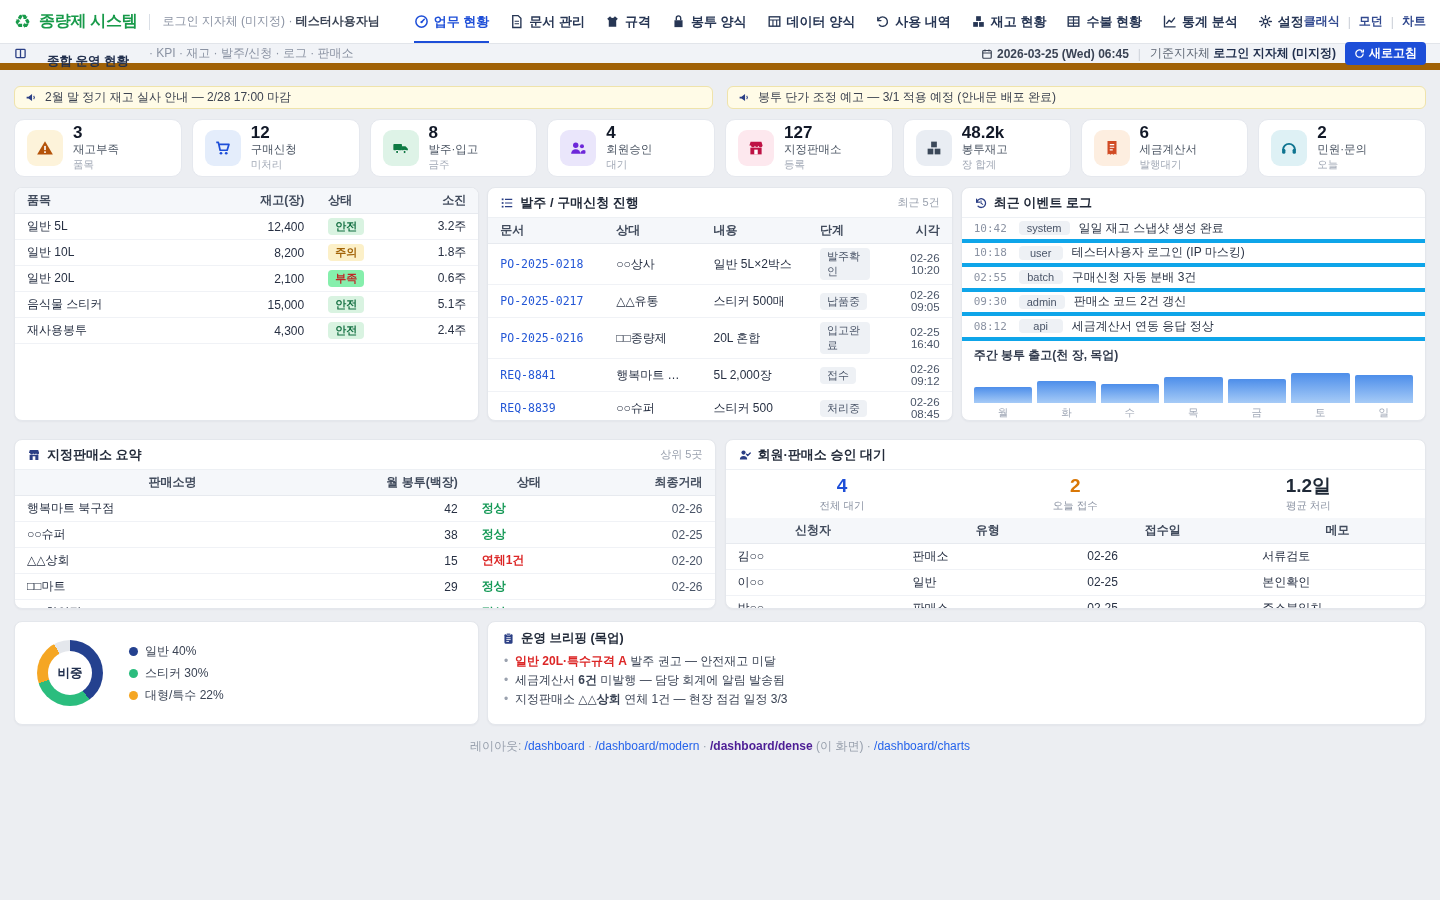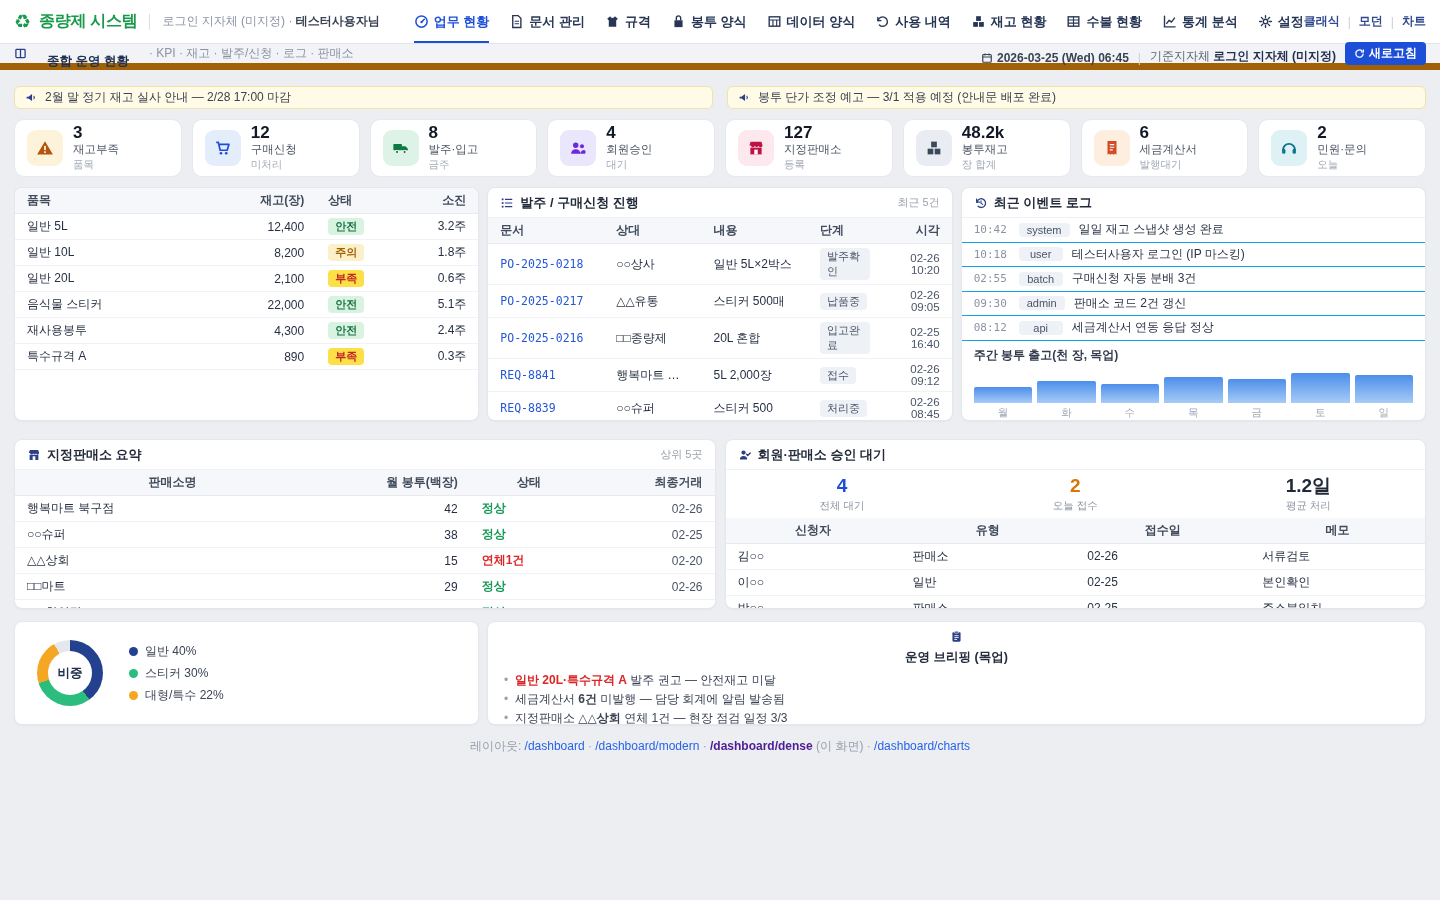--- a/index.html
+++ b/index.html
@@ -27,21 +27,21 @@
   .nav-right { display:flex; align-items:center; gap:8px; margin-left:auto; color:#31498f; font-size:12px; font-weight:600; }
   .nav-right .sep { color:#c9cdd6; font-weight:400; }
   .nav-right a { color:#31498f; text-decoration:none; cursor:pointer; }
 
   
   .subheader { height:26px; background:#f1f3f7; border-bottom:7px solid #a16207;
     display:flex; align-items:center; justify-content:space-between; padding:0 14px; color:#5b6472; }
   .crumb { display:flex; align-items:center; gap:6px; }
   .crumb .main { font-weight:700; color:#22304e; font-size:12.5px; }
   .crumb .trail { color:#8b93a3; }
-  .sub-right { display:flex; align-items:flex-end; gap:9px; }
+  .sub-right { display:flex; align-items:center; gap:9px; }
   .sub-right .dt { font-weight:600; color:#3a4354; display:flex; align-items:center; gap:4px; }
   .sub-right .basis b { color:#22304e; }
   .sub-right .sep { color:#cdd2da; }
   .btn-refresh { background:#1d4ed8; color:#fff; border:none; border-radius:4px;
     font-size:12px; font-weight:600; padding:3px 9px; display:flex; align-items:center; gap:4px; cursor:pointer;
     font-family:inherit; }
 
   
   .main { padding:16px 14px 0; }
   .banners { display:grid; grid-template-columns:1fr 1fr; gap:14px; }
@@ -76,26 +76,26 @@
   table { width:100%; border-collapse:collapse; font-size:12px; table-layout:fixed; }
   thead th { background:#f5f7fa; color:#414b5c; font-weight:700; padding:4px 12px;
     border-bottom:1px solid #e7eaef; text-align:left; }
   tbody td { padding:4px 12px; border-bottom:1px solid #f0f2f6; color:#273043; }
   .t-right { text-align:right; }
   .t-center { text-align:center; }
   .doc-link { color:#2457d6; font-family:"DejaVu Sans Mono","Liberation Mono",monospace; font-size:11.5px; cursor:pointer; text-decoration:none; }
   .badge { display:inline-block; padding:1px 7px; border-radius:4px; font-size:11px; font-weight:600; }
   .badge.safe   { background:#d9f3e1; color:#177245; }
   .badge.warn   { background:#fcf0c8; color:#a16207; }
-  .badge.danger { background:#fde047; color:#c02626; }
+  .badge.danger { background:#86efac; color:#c02626; }
   .badge.stage  { background:#eef1f5; color:#4a5568; font-weight:500; }
   .status-ok  { color:#179a58; font-weight:600; }
   .status-bad { color:#dc2626; font-weight:600; }
 
-  .log-row { display:flex; align-items:center; gap:9px; padding:0 12px; height:24.5px; border-bottom:1px solid #0ea5e9; }
+  .log-row { display:flex; align-items:center; gap:9px; padding:0 12px; height:24.5px; border-bottom:4px solid #0ea5e9; }
   .log-time { font-family:"DejaVu Sans Mono","Liberation Mono",monospace; font-size:11px; color:#8b93a3; width:36px; }
   .log-tag { background:#eef1f5; color:#4a5568; border-radius:4px; padding:1px 8px; font-size:11px; min-width:44px; text-align:center; }
   .log-text { color:#2b3445; }
   .mini-chart { padding:6px 12px 0; }
   .mini-chart-title { font-size:12px; font-weight:700; color:#333c4e; margin-bottom:8px; }
   .bars { display:flex; align-items:flex-end; gap:5px; height:31px; }
   .bar { flex:1; background:linear-gradient(180deg,#4d8eea 0%,#a6cbf7 100%); border-radius:2px 2px 0 0; }
   .bar-labels { display:flex; gap:5px; margin-top:3px; }
   .bar-labels span { flex:1; text-align:center; font-size:10.5px; color:#a0a8b6; }
 
@@ -106,21 +106,21 @@
   .donut-wrap { display:flex; align-items:center; gap:26px; padding:0 14px 0 22px; height:100%; }
   .donut { width:66px; height:66px; border-radius:50%; position:relative; }
   .donut::after { content:""; position:absolute; inset:11px; background:#fff; border-radius:50%; }
   .donut-center { position:absolute; inset:0; display:flex; align-items:center; justify-content:center;
     font-weight:700; color:#22304e; font-size:12.5px; z-index:2; }
   .legend { display:flex; flex-direction:column; gap:5px; }
   .legend-item { display:flex; align-items:center; gap:7px; color:#3a4354; font-size:12px; }
   .legend-dot { width:9px; height:9px; border-radius:50%; }
 
   .brief-body { padding:8px 14px 0; }
-  .brief-title { display:flex; align-items:center; gap:6px; font-size:12.5px; font-weight:700; color:#232b3a; margin-bottom:5px;flex-direction:column; }
+  .brief-title { display:flex; align-items:center; gap:6px; font-size:12.5px; font-weight:700; color:#232b3a; margin-bottom:5px; }
   .brief-title .icn { color:#2b3f85; }
   .brief-list { list-style:none; }
   .brief-list li { position:relative; padding-left:13px; color:#3a4354; font-size:12px; line-height:19px; }
   .brief-list li::before { content:"•"; position:absolute; left:2px; color:#9aa1ae; }
 
   .footer { text-align:center; margin-top:13px; font-size:12px; color:#98a0ad; }
   .footer a { color:#2563eb; text-decoration:none; cursor:pointer; }
   .footer .current { color:#4c1d95; font-weight:700; }
 </style>
 </head>
@@ -442,35 +442,29 @@
                 <td class="t-right">1.8주</td>
               </tr>
               <tr>
                 <td>일반 20L</td>
                 <td class="t-right">2,100</td>
                 <td><span class="badge danger">부족</span></td>
                 <td class="t-right">0.6주</td>
               </tr>
               <tr>
                 <td>음식물 스티커</td>
-                <td class="t-right">22,000</td>
+                <td class="t-right">15,000</td>
                 <td><span class="badge safe">안전</span></td>
                 <td class="t-right">5.1주</td>
               </tr>
               <tr>
                 <td>재사용봉투</td>
                 <td class="t-right">4,300</td>
                 <td><span class="badge safe">안전</span></td>
                 <td class="t-right">2.4주</td>
-              </tr>
-              <tr>
-                <td>특수규격 A</td>
-                <td class="t-right">890</td>
-                <td><span class="badge danger">부족</span></td>
-                <td class="t-right">0.3주</td>
               </tr>
             </tbody>
         </table>
       </section>
 
       <section class="panel">
         <div class="panel-head">
           <span class="panel-title">
               <span class="icn" id="ord-icon">
                 <svg viewBox="0 0 24 24" width="14" height="14">

